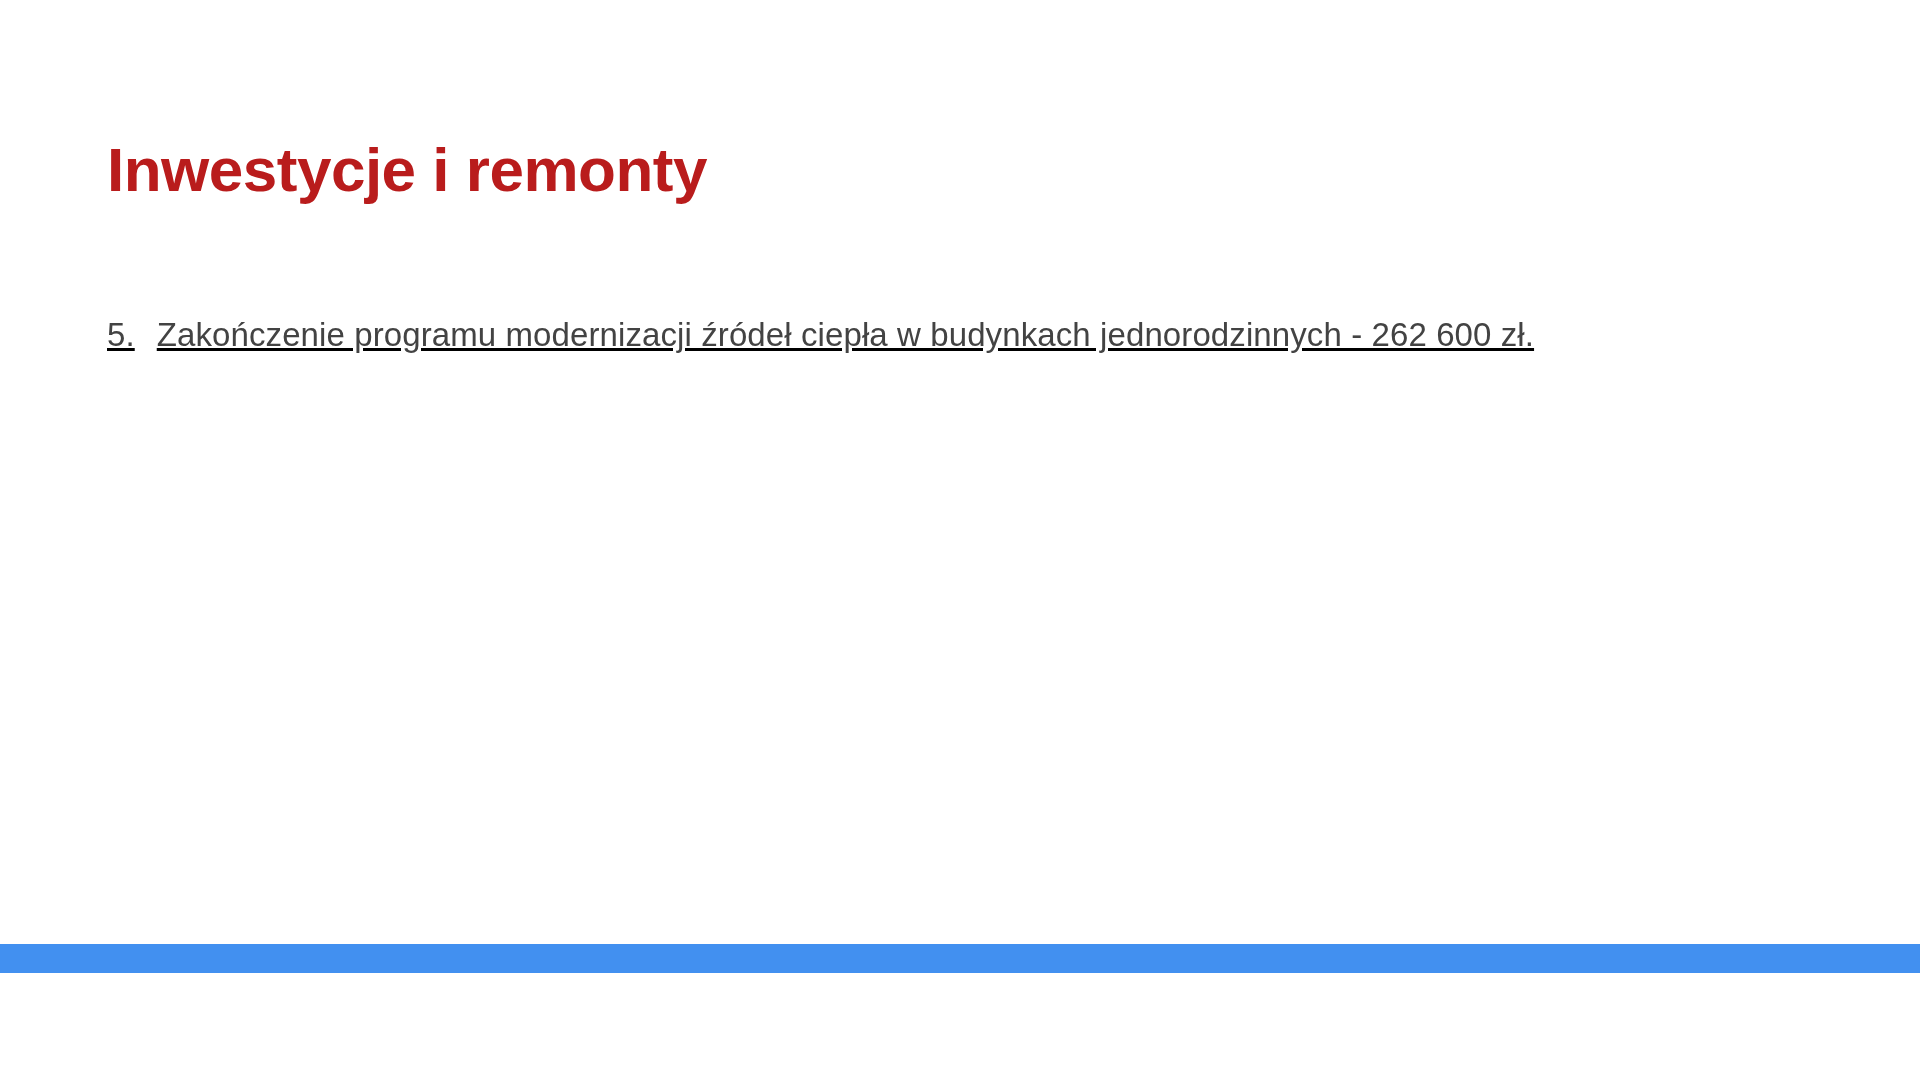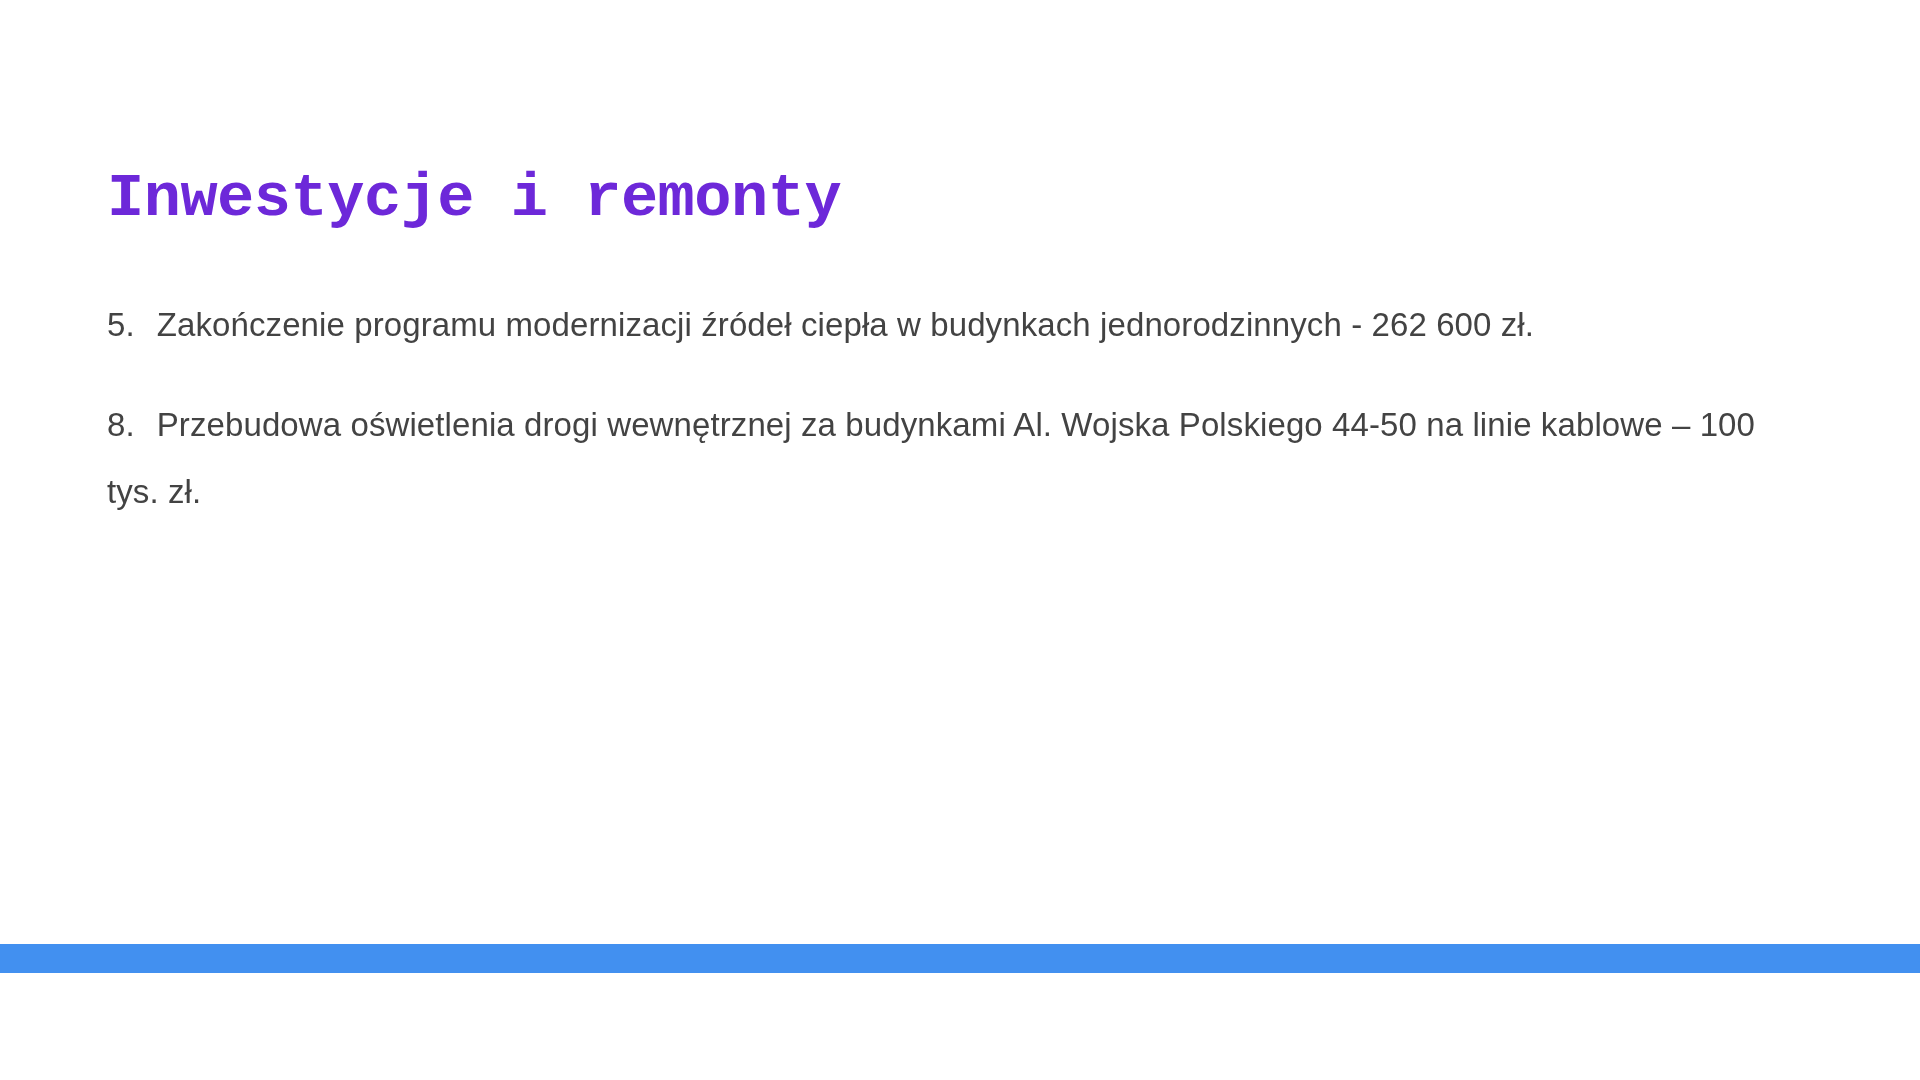--- a/index.html
+++ b/index.html
@@ -18,37 +18,38 @@
     position: relative;
     width: 1920px;
     height: 1080px;
     background: #ffffff;
   }
 
   
   .slide-title {
     position: absolute;
     left: 107px;
-    top: 121px;
+    top: 92px;
     width: 1700px;
-    font-family: Liberation Mono, monospace;
+    font-family: Liberation Sans, sans-serif;
     font-weight: 700;
     font-size: 62px;
     line-height: 1.15;
     letter-spacing: -0.5px;
-    color: #6d28d9;
+    color: #b91c1c;
     white-space: nowrap;
   }
 
   
   .body-block {
     position: absolute;
     left: 107px;
-    top: 258px;
+    top: 268px;
     width: 1700px;
+    text-decoration: underline;
   }
 
   .list-item {
     display: block;
     color: #434343;
     font-family: "Liberation Sans", sans-serif;
     font-size: 33px;
     font-weight: 400;
     line-height: 67px;
     letter-spacing: 0.1px;
@@ -89,21 +90,18 @@
   <h1 class="slide-title">Inwestycje i remonty</h1>
 
   <div class="body-block">
 
     <p class="list-item">
       <span class="marker">5.</span><span class="marker-gap"></span><span class="item-text">Zakończenie programu modernizacji źródeł ciepła w budynkach jednorodzinnych - 262 600 zł.</span>
     </p>
 
 
 
-    <p class="list-item">
-      <span class="marker">8.</span><span class="marker-gap"></span><span class="item-text">Przebudowa oświetlenia drogi wewnętrznej za budynkami Al. Wojska Polskiego 44-50 na linie kablowe – 100 tys. zł.</span>
-    </p>
 
   </div>
 
   <div class="accent-bar"></div>
 
 </div>
 
 </body></html>

